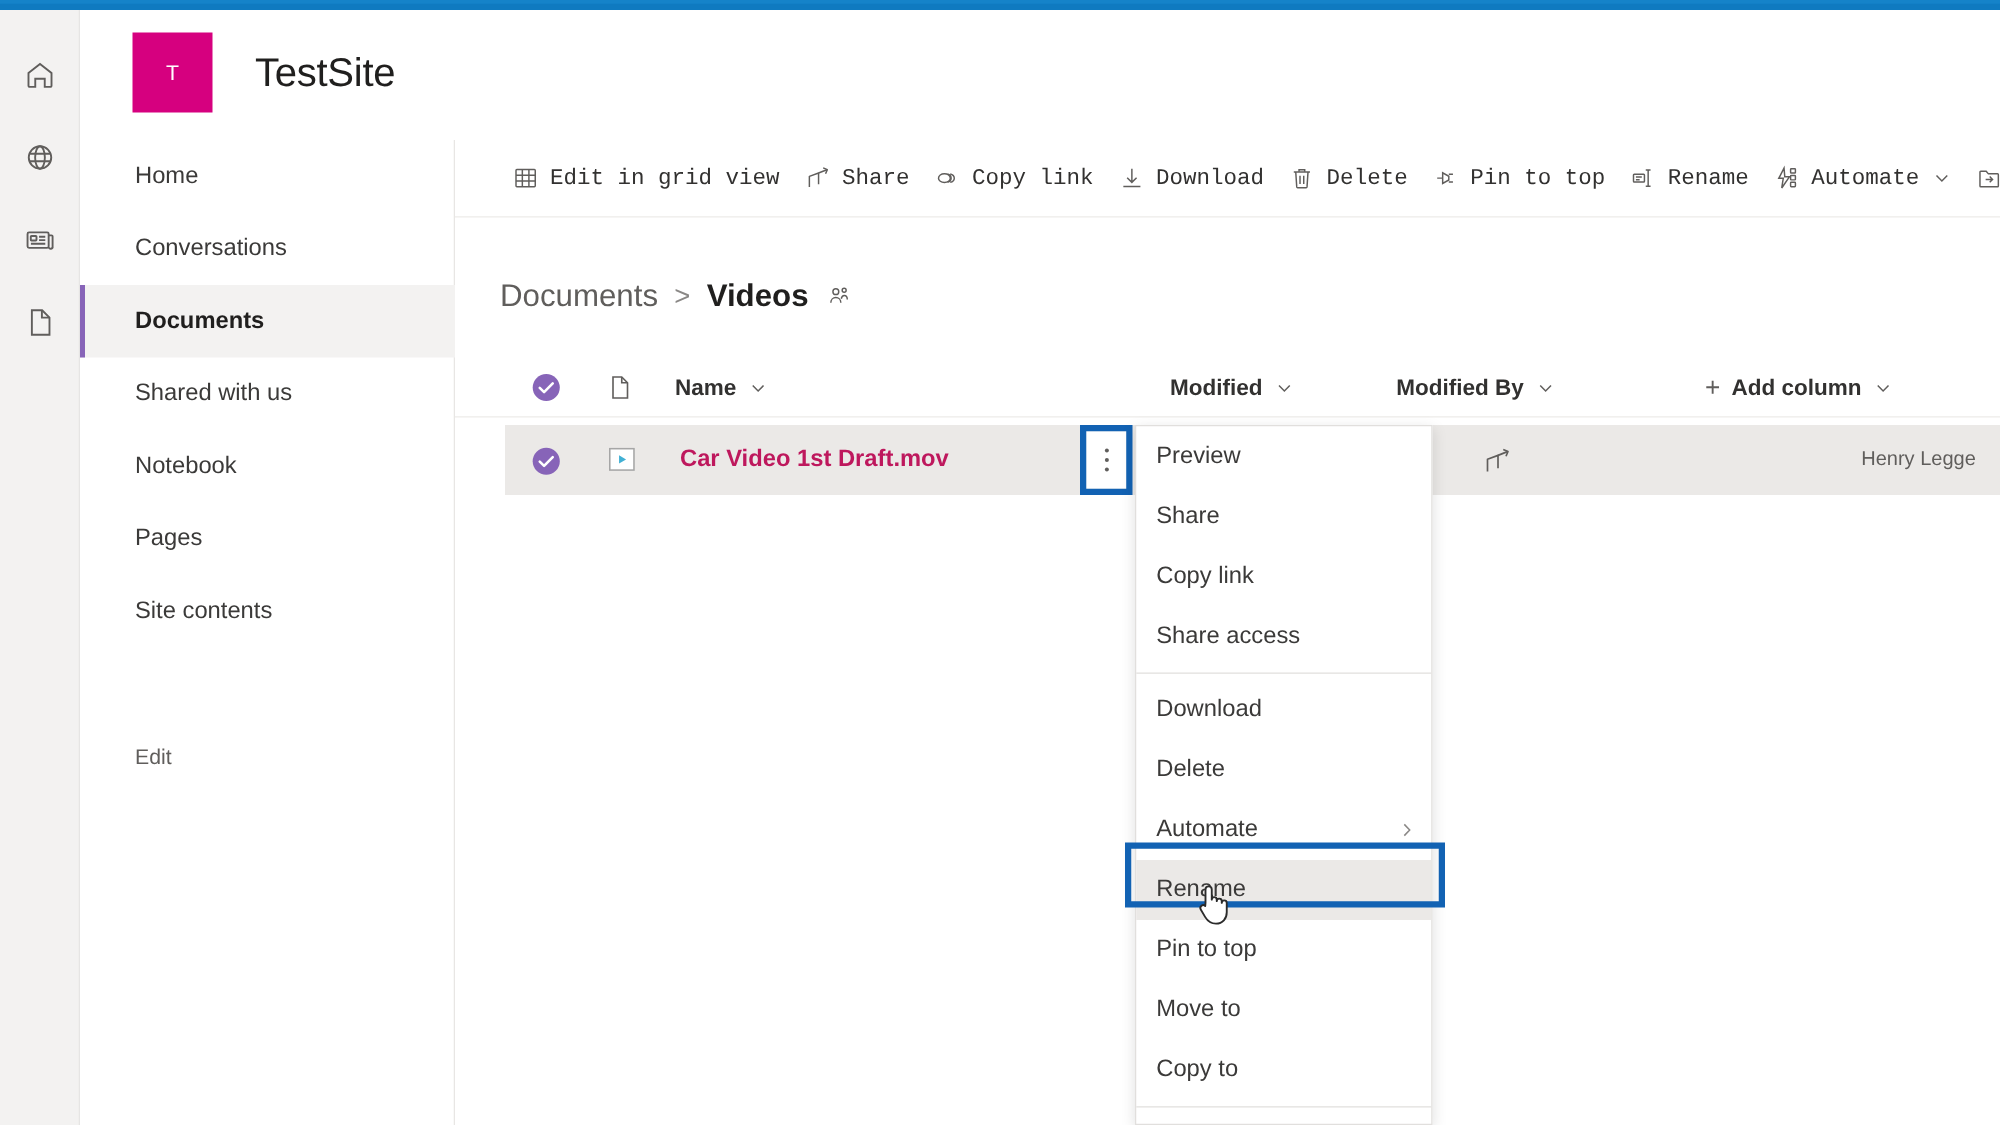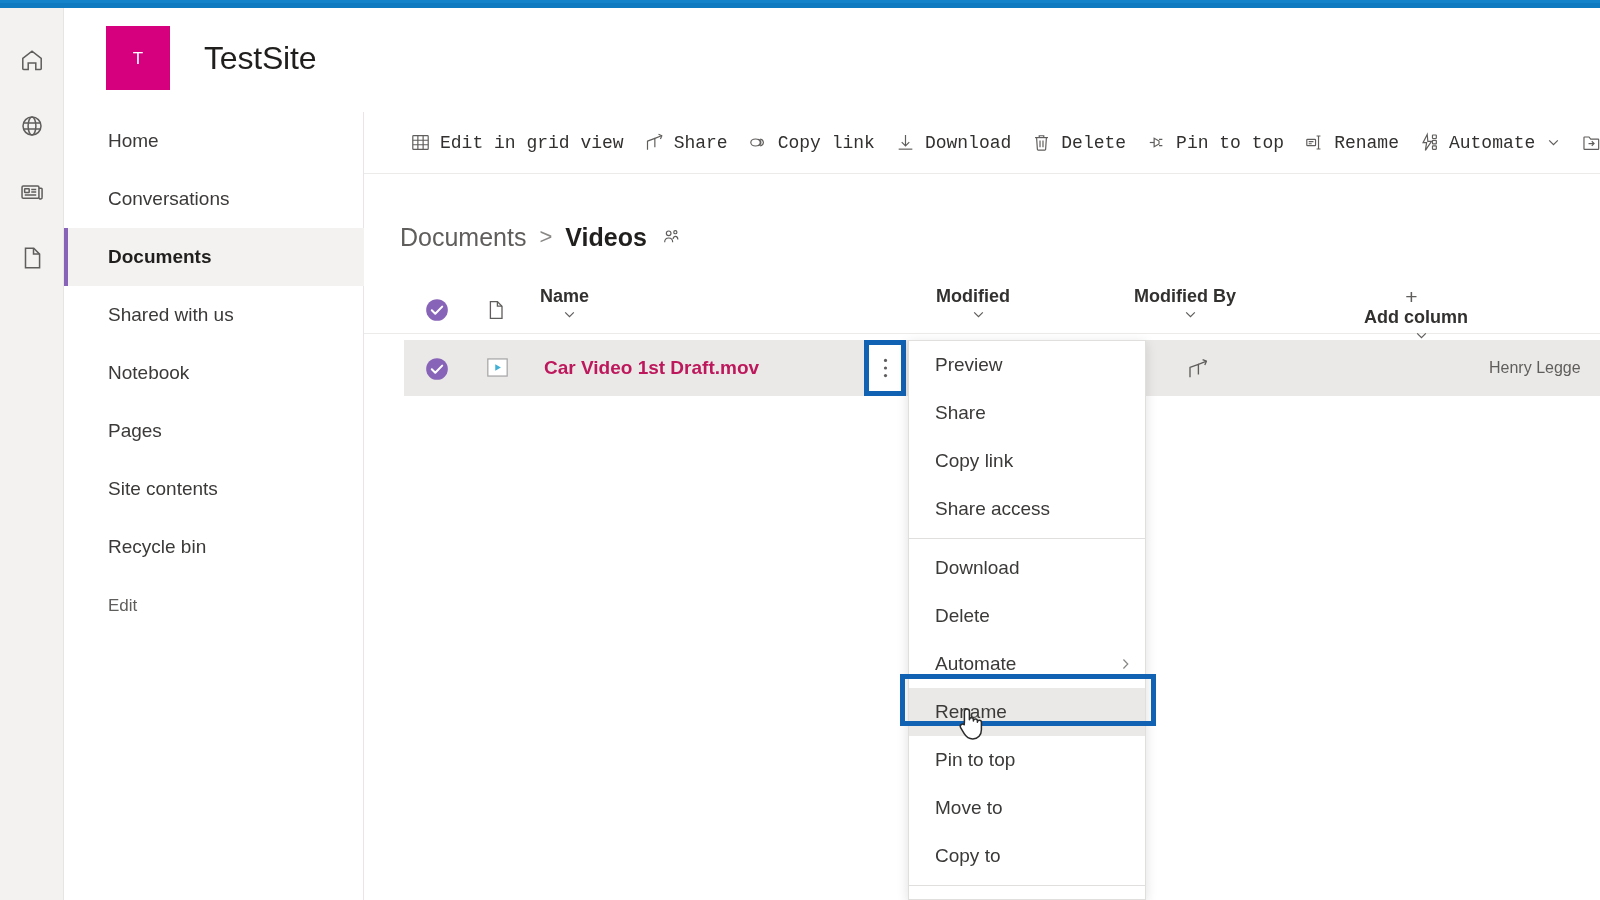--- a/index.html
+++ b/index.html
@@ -110,21 +110,21 @@
 
   
   .list { position: absolute; left: 364px; top: 286px; width: 1236px; }
   .hdr {
     position: relative; height: 48px; width: 1236px;
     border-bottom: 1px solid #edebe9;
   }
   .hdr-cell {
     position: absolute; top: 0; height: 48px;
     display: flex; align-items: center;
-    font-size: 18px; color: #323130; font-weight: 600; cursor: pointer; flex-direction: column;
+    font-size: 18px; color: #323130; font-weight: 600; cursor: pointer;
   }
   .hdr-cell .chev { margin-left: 10px; display:inline-flex; }
   .hdr-sel { position: absolute; left: 60px; top: 11px; }
   .hdr-fileicon { position: absolute; left: 120px; top: 12px; }
 
   .row {
     position: absolute; top: 54px; left: 40px; width: 1560px; height: 56px;
     background: #ebe9e7;
   }
   .row-sel { position: absolute; left: 20px; top: 16px; }
@@ -160,21 +160,21 @@
   .ctxmenu {
     position: absolute; left: 908px; top: 340px;
     width: 238px; height: 560px;
     background: #ffffff;
     border: 1px solid #e1dfdd;
     box-shadow: 0 3px 11px rgba(0,0,0,0.13);
   }
   .mi {
     position: relative; height: 48px;
     display: flex; align-items: center;
-    padding-left: 26px;
+    padding-left: 16px;
     font-size: 19px; color: #3b3a39;
     cursor: pointer;
   }
   .mi.highlighted { background: #ebe9e7; }
   .mi .submenu-chev {
     position: absolute; right: 12px; top: 50%; transform: translateY(-50%);
     display: inline-flex;
   }
   .mdiv { height: 1px; background: #e1dfdd; margin: 5px 0; }
 
@@ -251,23 +251,20 @@
       <span>Shared with us</span>
     </div>
     <div class="nav-item" style="top:232px">
       <span>Notebook</span>
     </div>
     <div class="nav-item" style="top:290px">
       <span>Pages</span>
     </div>
     <div class="nav-item" style="top:348px">
       <span>Site contents</span>
-    </div>
-    <div class="nav-item" style="top:406px">
-      <span>Recycle bin</span>
     </div>
     <div class="nav-edit" style="top:472px">
       <span>Edit</span>
     </div>
   </div>
 
   <div class="cmdbar">
 
     <div class="cmd">
       <span class="ci">
@@ -415,21 +412,21 @@
 
       <div class="hdr-cell" style="left:572px">
         <span>Modified</span>
         <span class="chev">
           <svg class="ico" width="15" height="15" viewBox="0 0 16 16" fill="none" stroke="#605e5c" stroke-width="1.3">
             <path d="M3.4 5.8 8 10.4l4.6-4.6"></path>
           </svg>
         </span>
       </div>
 
-      <div class="hdr-cell" style="left:770px">
+      <div class="hdr-cell" style="left:753px">
         <span>Modified By</span>
         <span class="chev">
           <svg class="ico" width="15" height="15" viewBox="0 0 16 16" fill="none" stroke="#605e5c" stroke-width="1.3">
             <path d="M3.4 5.8 8 10.4l4.6-4.6"></path>
           </svg>
         </span>
       </div>
 
       <div class="hdr-cell" style="left:1000px">
         <span style="margin-right:9px;font-weight:400;font-size:21px;color:#605e5c;line-height:1">+</span>

